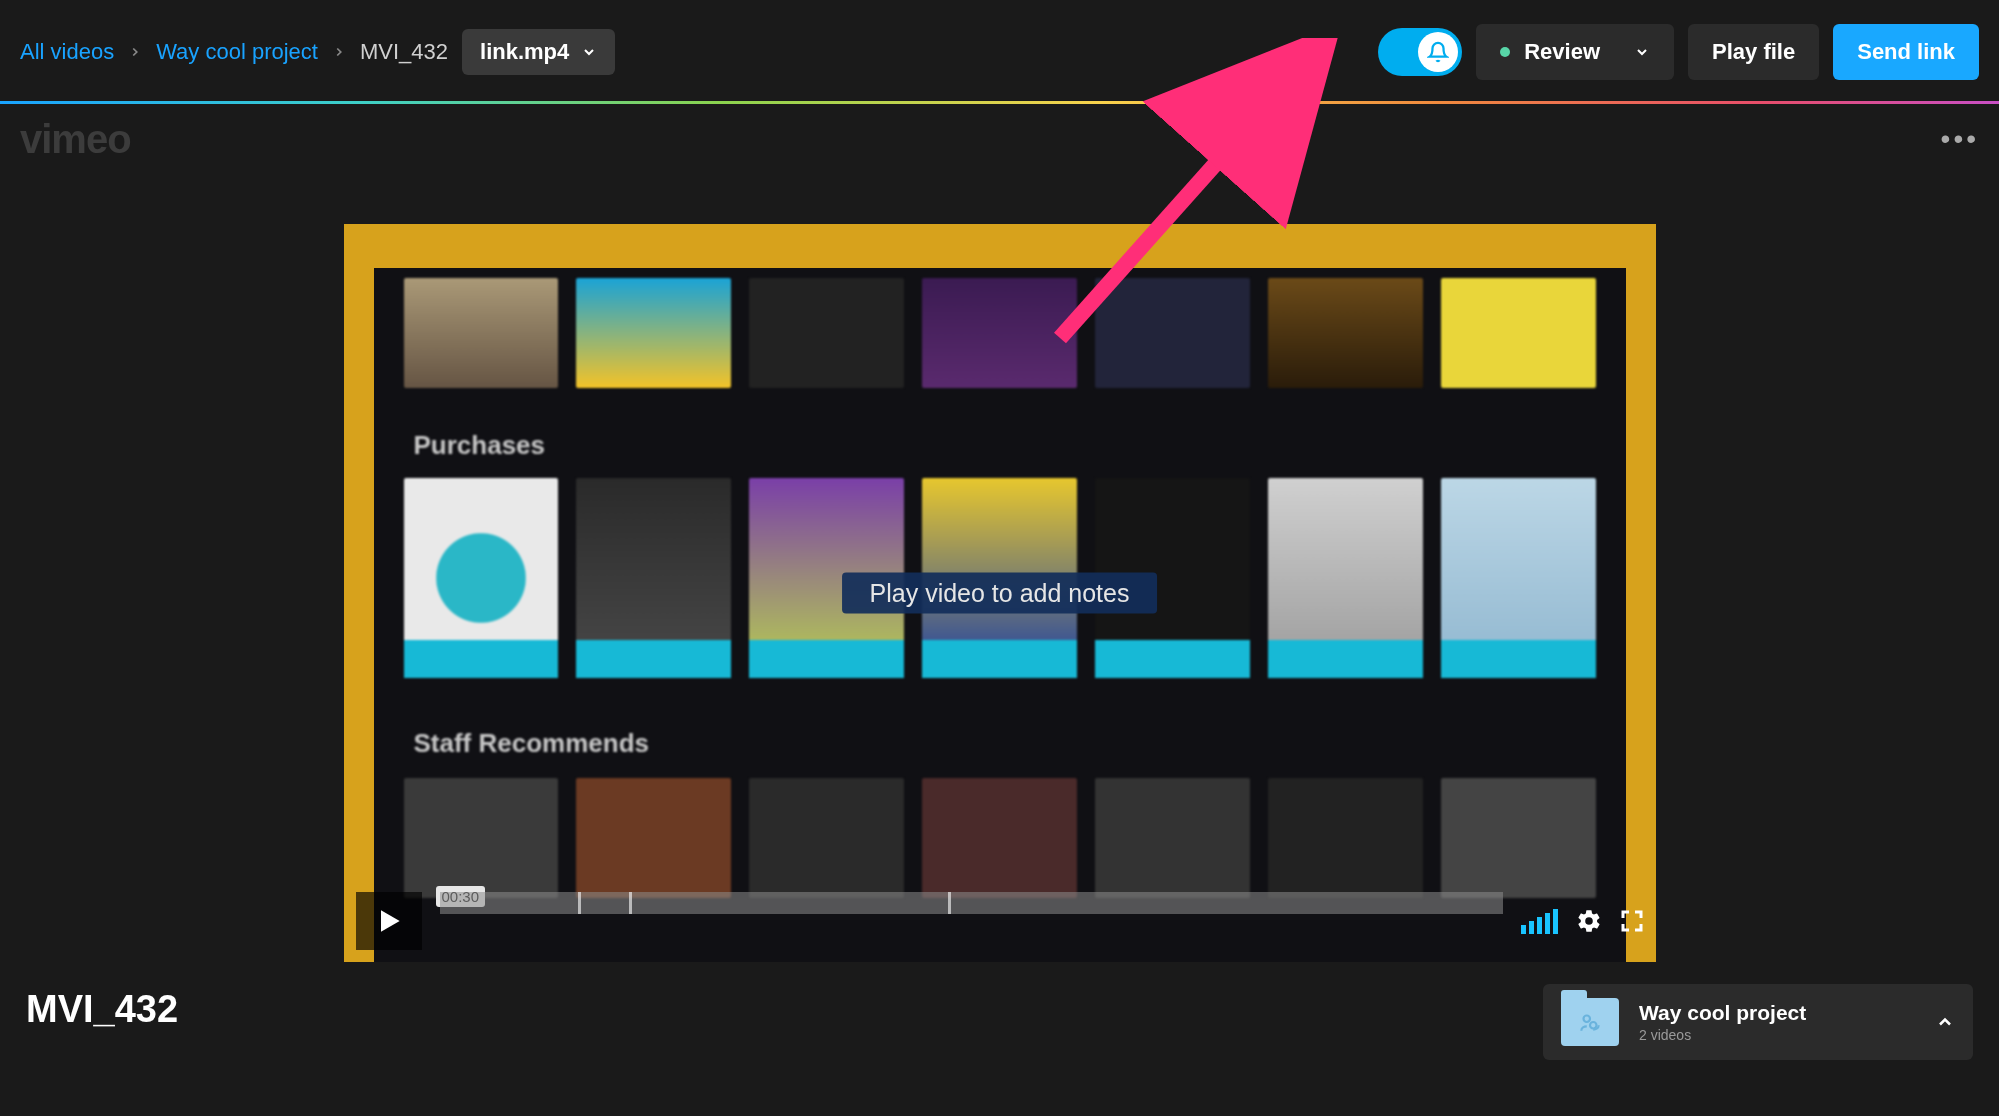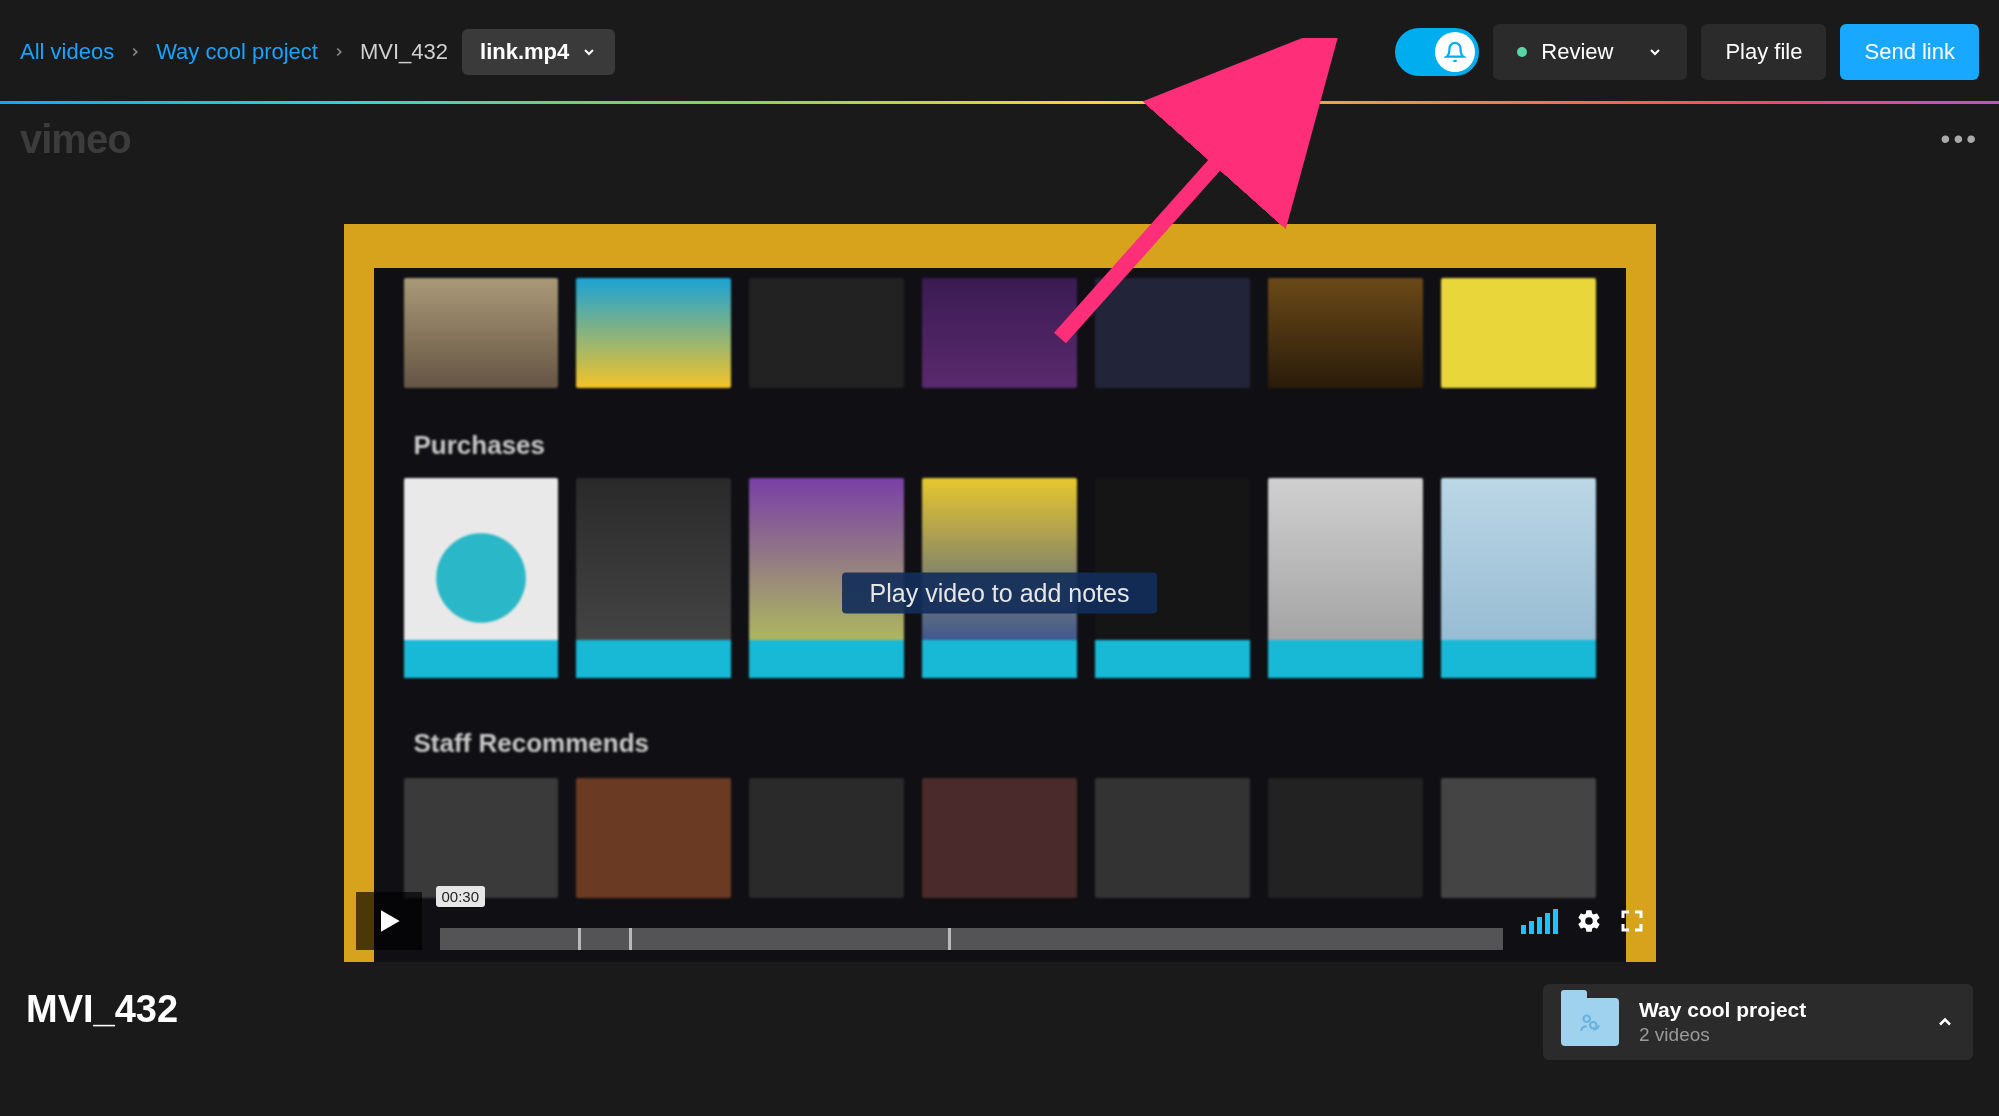--- a/index.html
+++ b/index.html
@@ -65,21 +65,21 @@
   background: #fff;
   display: flex; align-items: center; justify-content: center;
   color: #00adef;
 }
 
 .btn {
   height: 56px;
   padding: 0 24px;
   border-radius: 6px;
   font-size: 22px;
-  font-weight: 400;
+  font-weight: 700;
   display: flex;
   align-items: center;
   gap: 14px;
   cursor: pointer;
   border: none;
   color: #fff;
 }
 .btn.dark { background: #2b2b2b; }
 .btn.primary { background: #19a8ff; }
 .review-dot { width: 10px; height: 10px; border-radius: 50%; background: #58d6a8; }
@@ -151,21 +151,21 @@
   display: flex;
   align-items: center;
   gap: 18px;
 }
 .play-btn {
   width: 66px; height: 58px;
   background: rgba(0,0,0,0.65);
   display: flex; align-items: center; justify-content: center;
   cursor: pointer;
 }
-.progress-wrap { flex: 1; position: relative; height: 100%; display: flex; align-items: flex-end; }
+.progress-wrap { flex: 1; position: relative; height: 100%; display: flex; align-items: flex-start; }
 .time-pill {
   position: absolute;
   top: -6px; left: -4px;
   background: #e6e6e6; color: #222;
   font-size: 15px; padding: 2px 6px; border-radius: 3px;
 }
 .progress-track {
   flex: 1; height: 22px;
   background: rgba(140,140,140,0.55);
   position: relative;
@@ -202,21 +202,21 @@
   background: #9fd2ef;
   border-radius: 4px;
   position: relative;
 }
 .folder-icon::before {
   content: ""; position: absolute; top: -8px; left: 0;
   width: 26px; height: 12px; background: #9fd2ef; border-radius: 3px 3px 0 0;
 }
 .folder-glyph { position: absolute; inset: 0; display: flex; align-items: center; justify-content: center; color: #6ab3dd; }
 .project-text .name { font-size: 21px; font-weight: 700; }
-.project-text .count { font-size: 19px; color: #9a9a9a; margin-top: 2px; }
+.project-text .count { font-size: 14px; color: #9a9a9a; margin-top: 2px; }
 .project-chev { margin-left: auto; }
 
 
 .annotation-arrow {
   position: absolute;
   top: 38px; left: 1040px;
   pointer-events: none;
 }
 svg { display: block; }
 </style>

